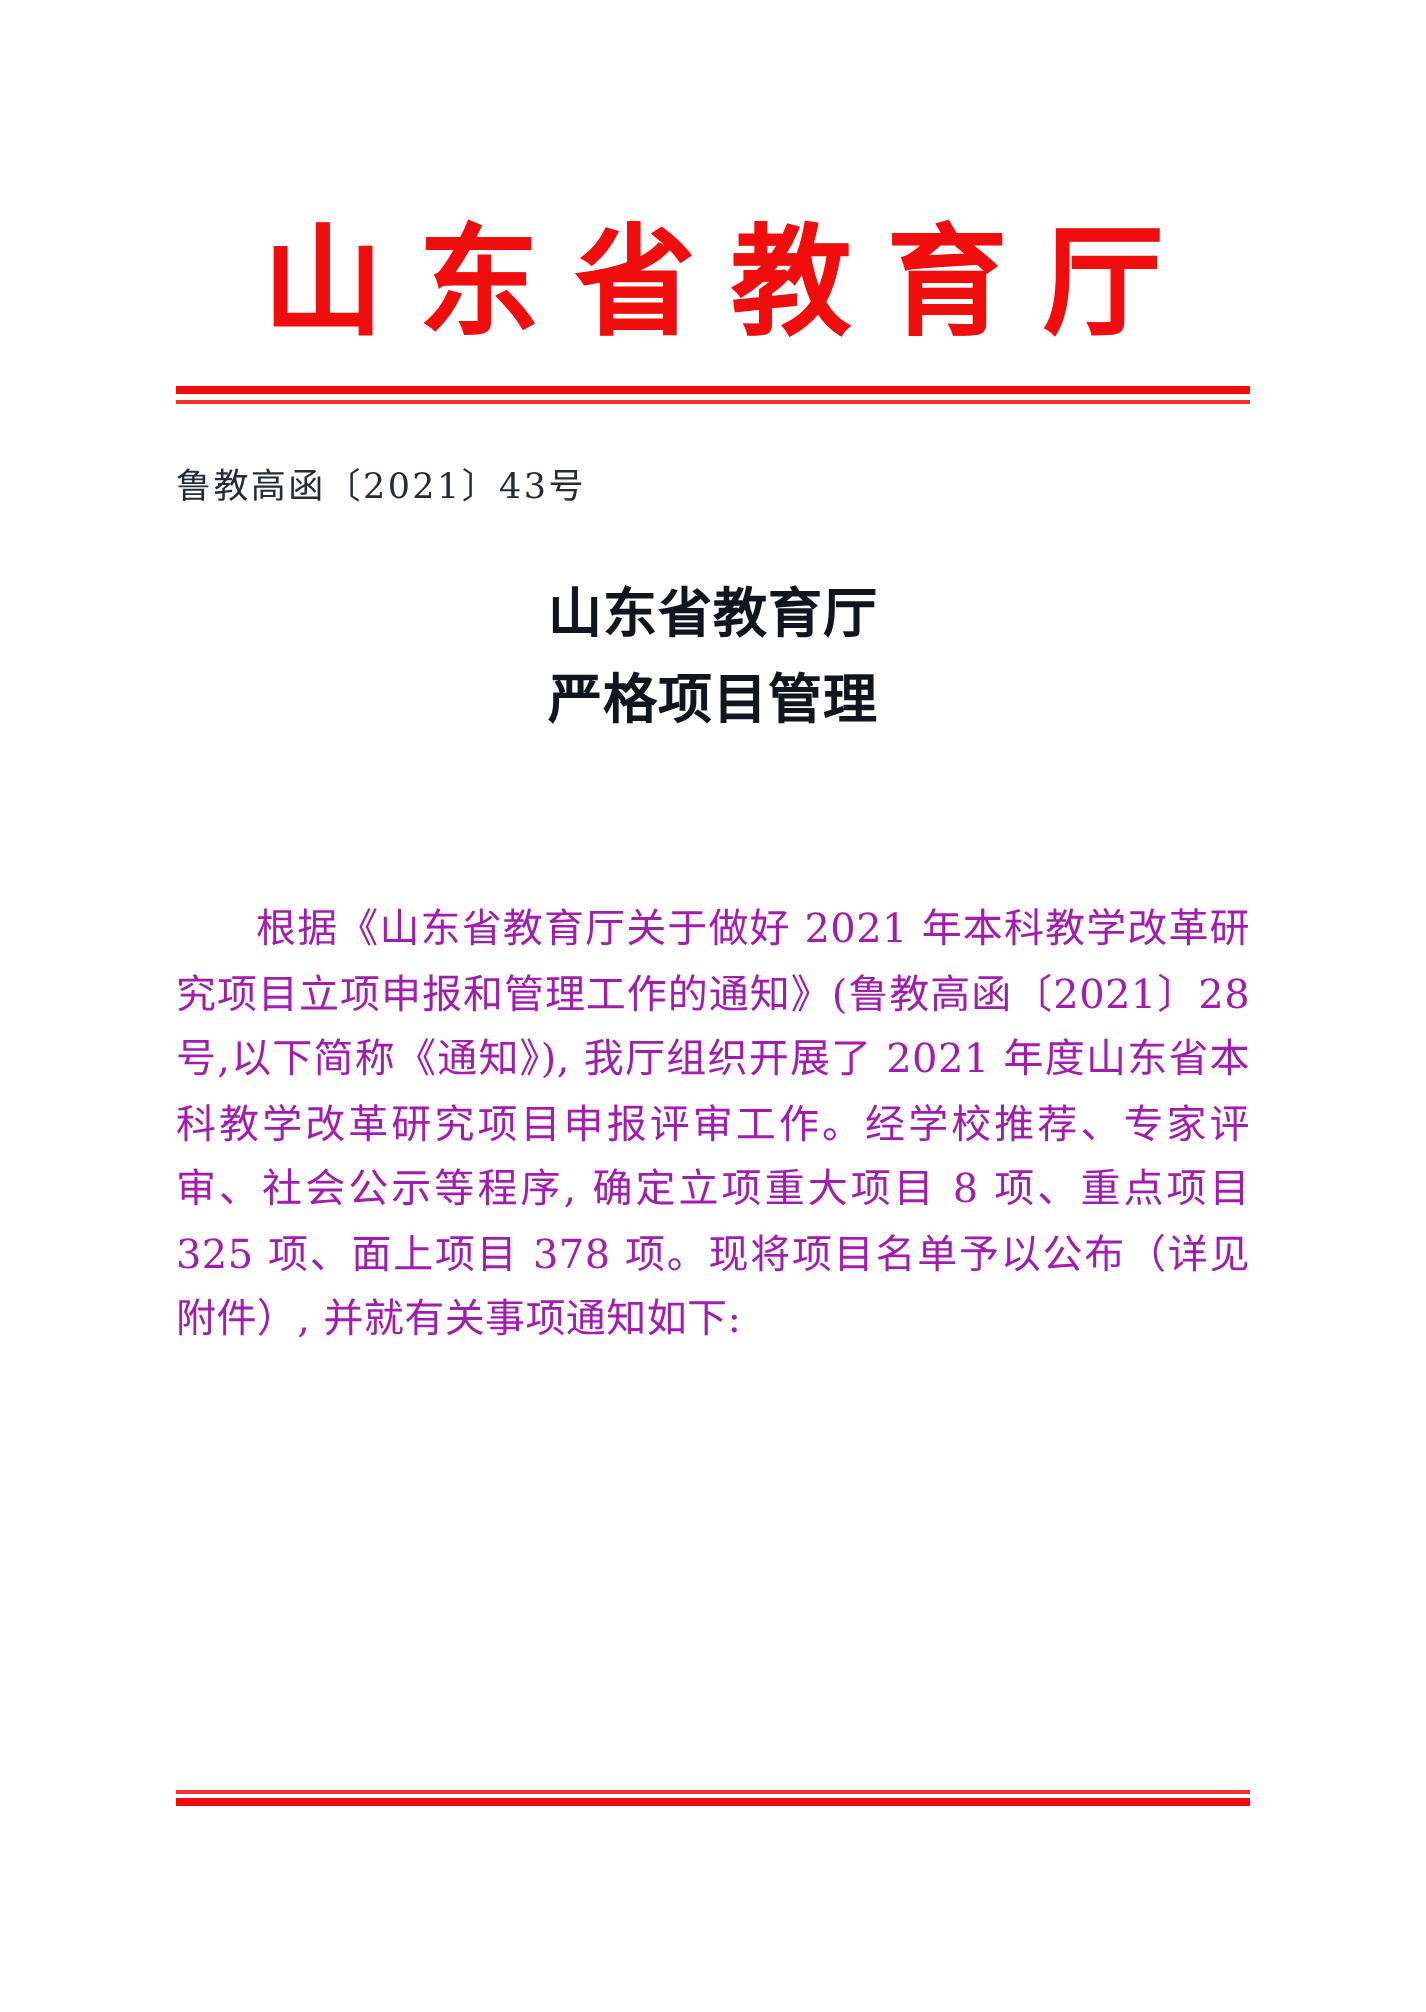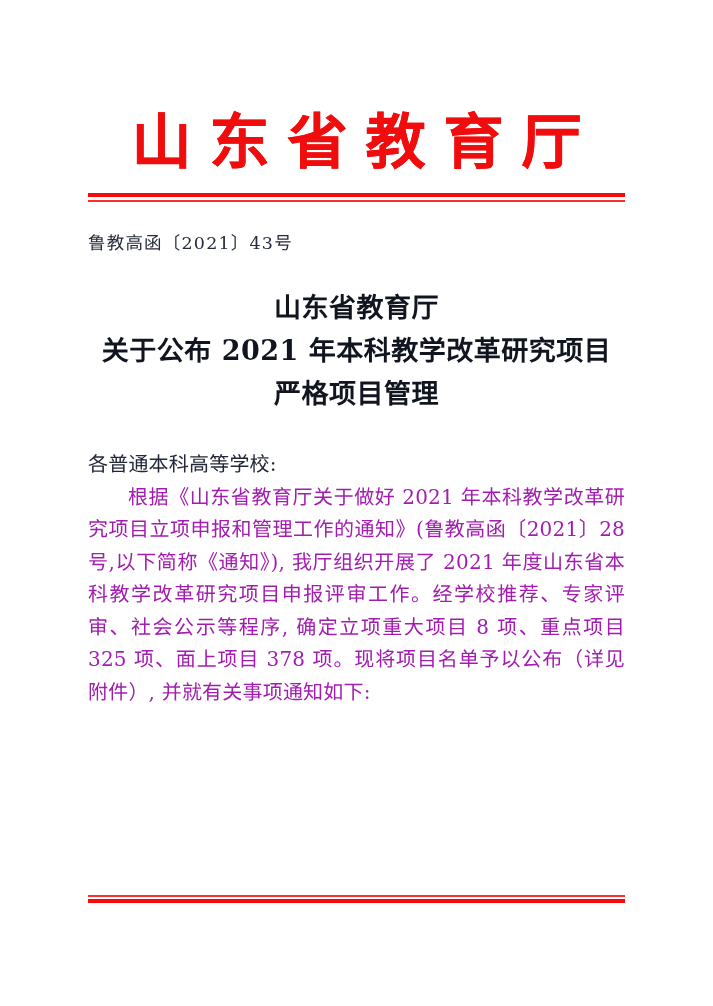--- a/index.html
+++ b/index.html
@@ -139,26 +139,24 @@
     <div class="rule-gap-sm"></div>
     <div class="rule-thin"></div>
   </div>
 
   <div class="docnum-row">
     <span class="docnum">鲁教高函〔2021〕43号</span>
   </div>
 
   <div class="title-block">
     <div class="title-line">山东省教育厅</div>
-    <div class="title-line">关于公布 2021 年本科教学改革研究项目</div>
     <div class="title-line">严格项目管理</div>
   </div>
 
   <div class="body-block">
-    <div class="salutation">各普通本科高等学校:</div>
     <p class="para">根据《山东省教育厅关于做好 2021 年本科教学改革研究项目立项申报和管理工作的通知》(鲁教高函〔2021〕28 号,以下简称《通知》), 我厅组织开展了 2021 年度山东省本科教学改革研究项目申报评审工作。经学校推荐、专家评审、社会公示等程序, 确定立项重大项目 8 项、重点项目 325 项、面上项目 378 项。现将项目名单予以公布（详见附件）, 并就有关事项通知如下:</p>
   </div>
 
   <div class="rule-block-bottom">
     <div class="rule-thin"></div>
     <div class="rule-gap-xs"></div>
     <div class="rule-thick"></div>
   </div>
 
 </div>

